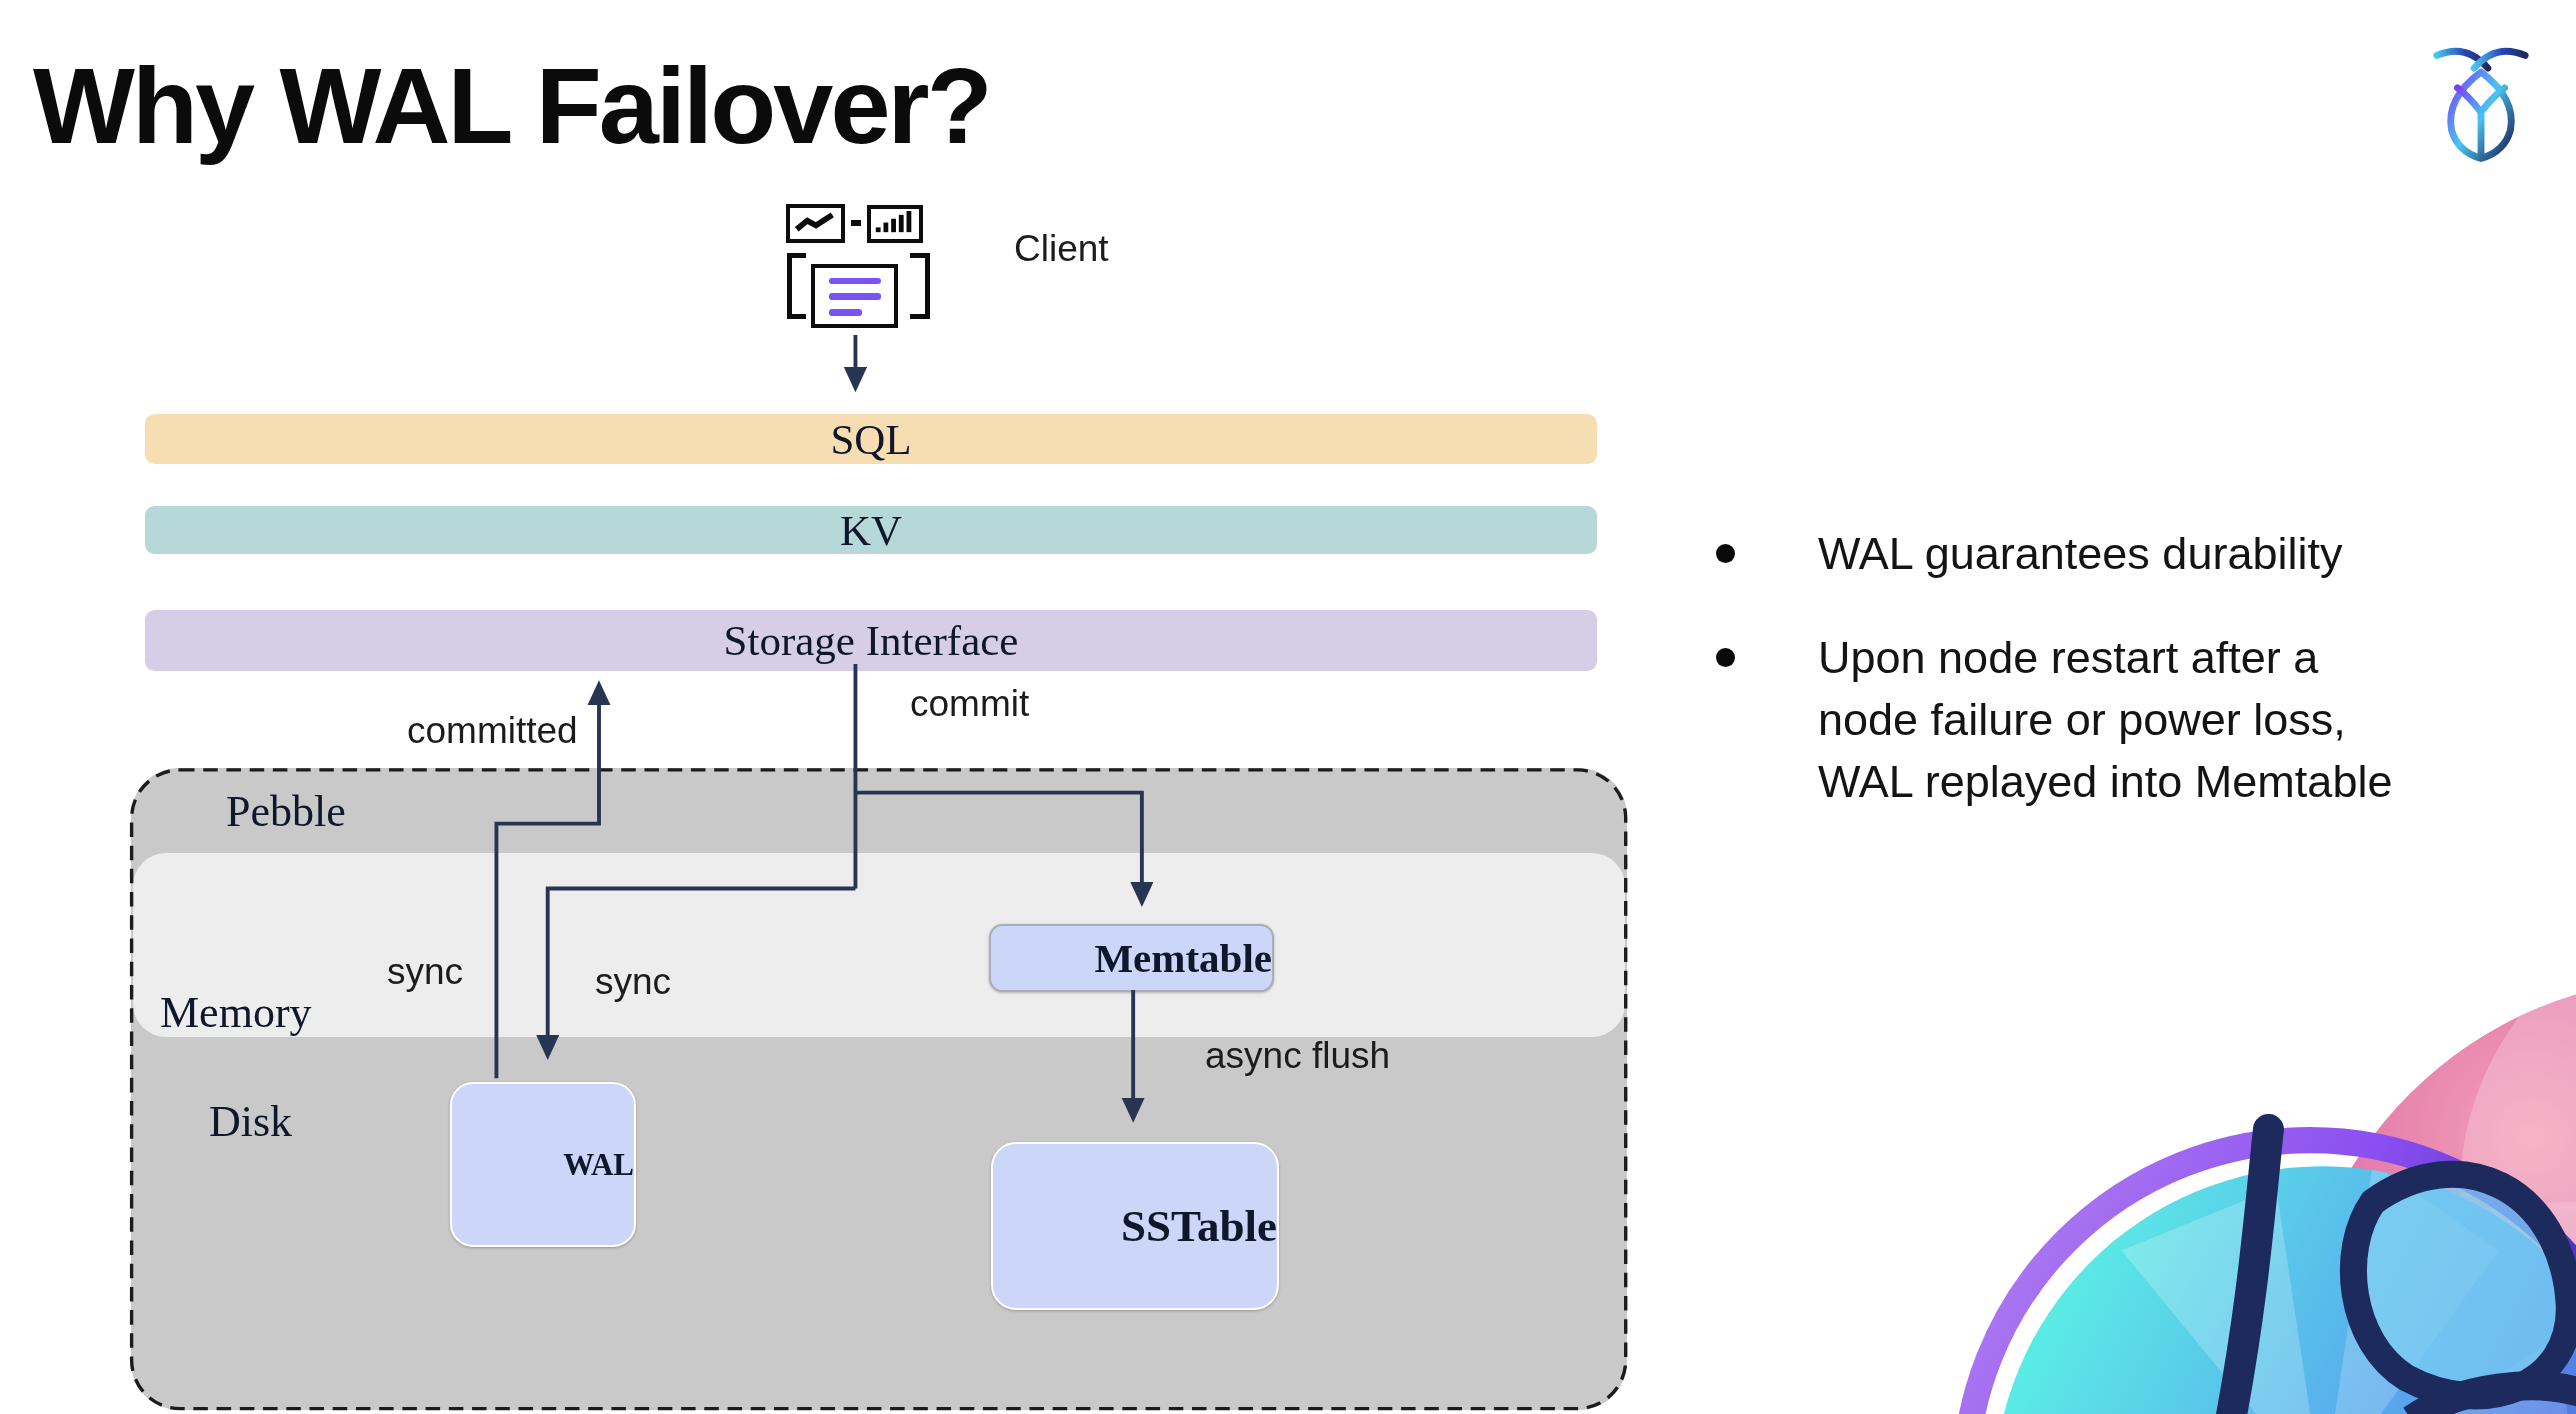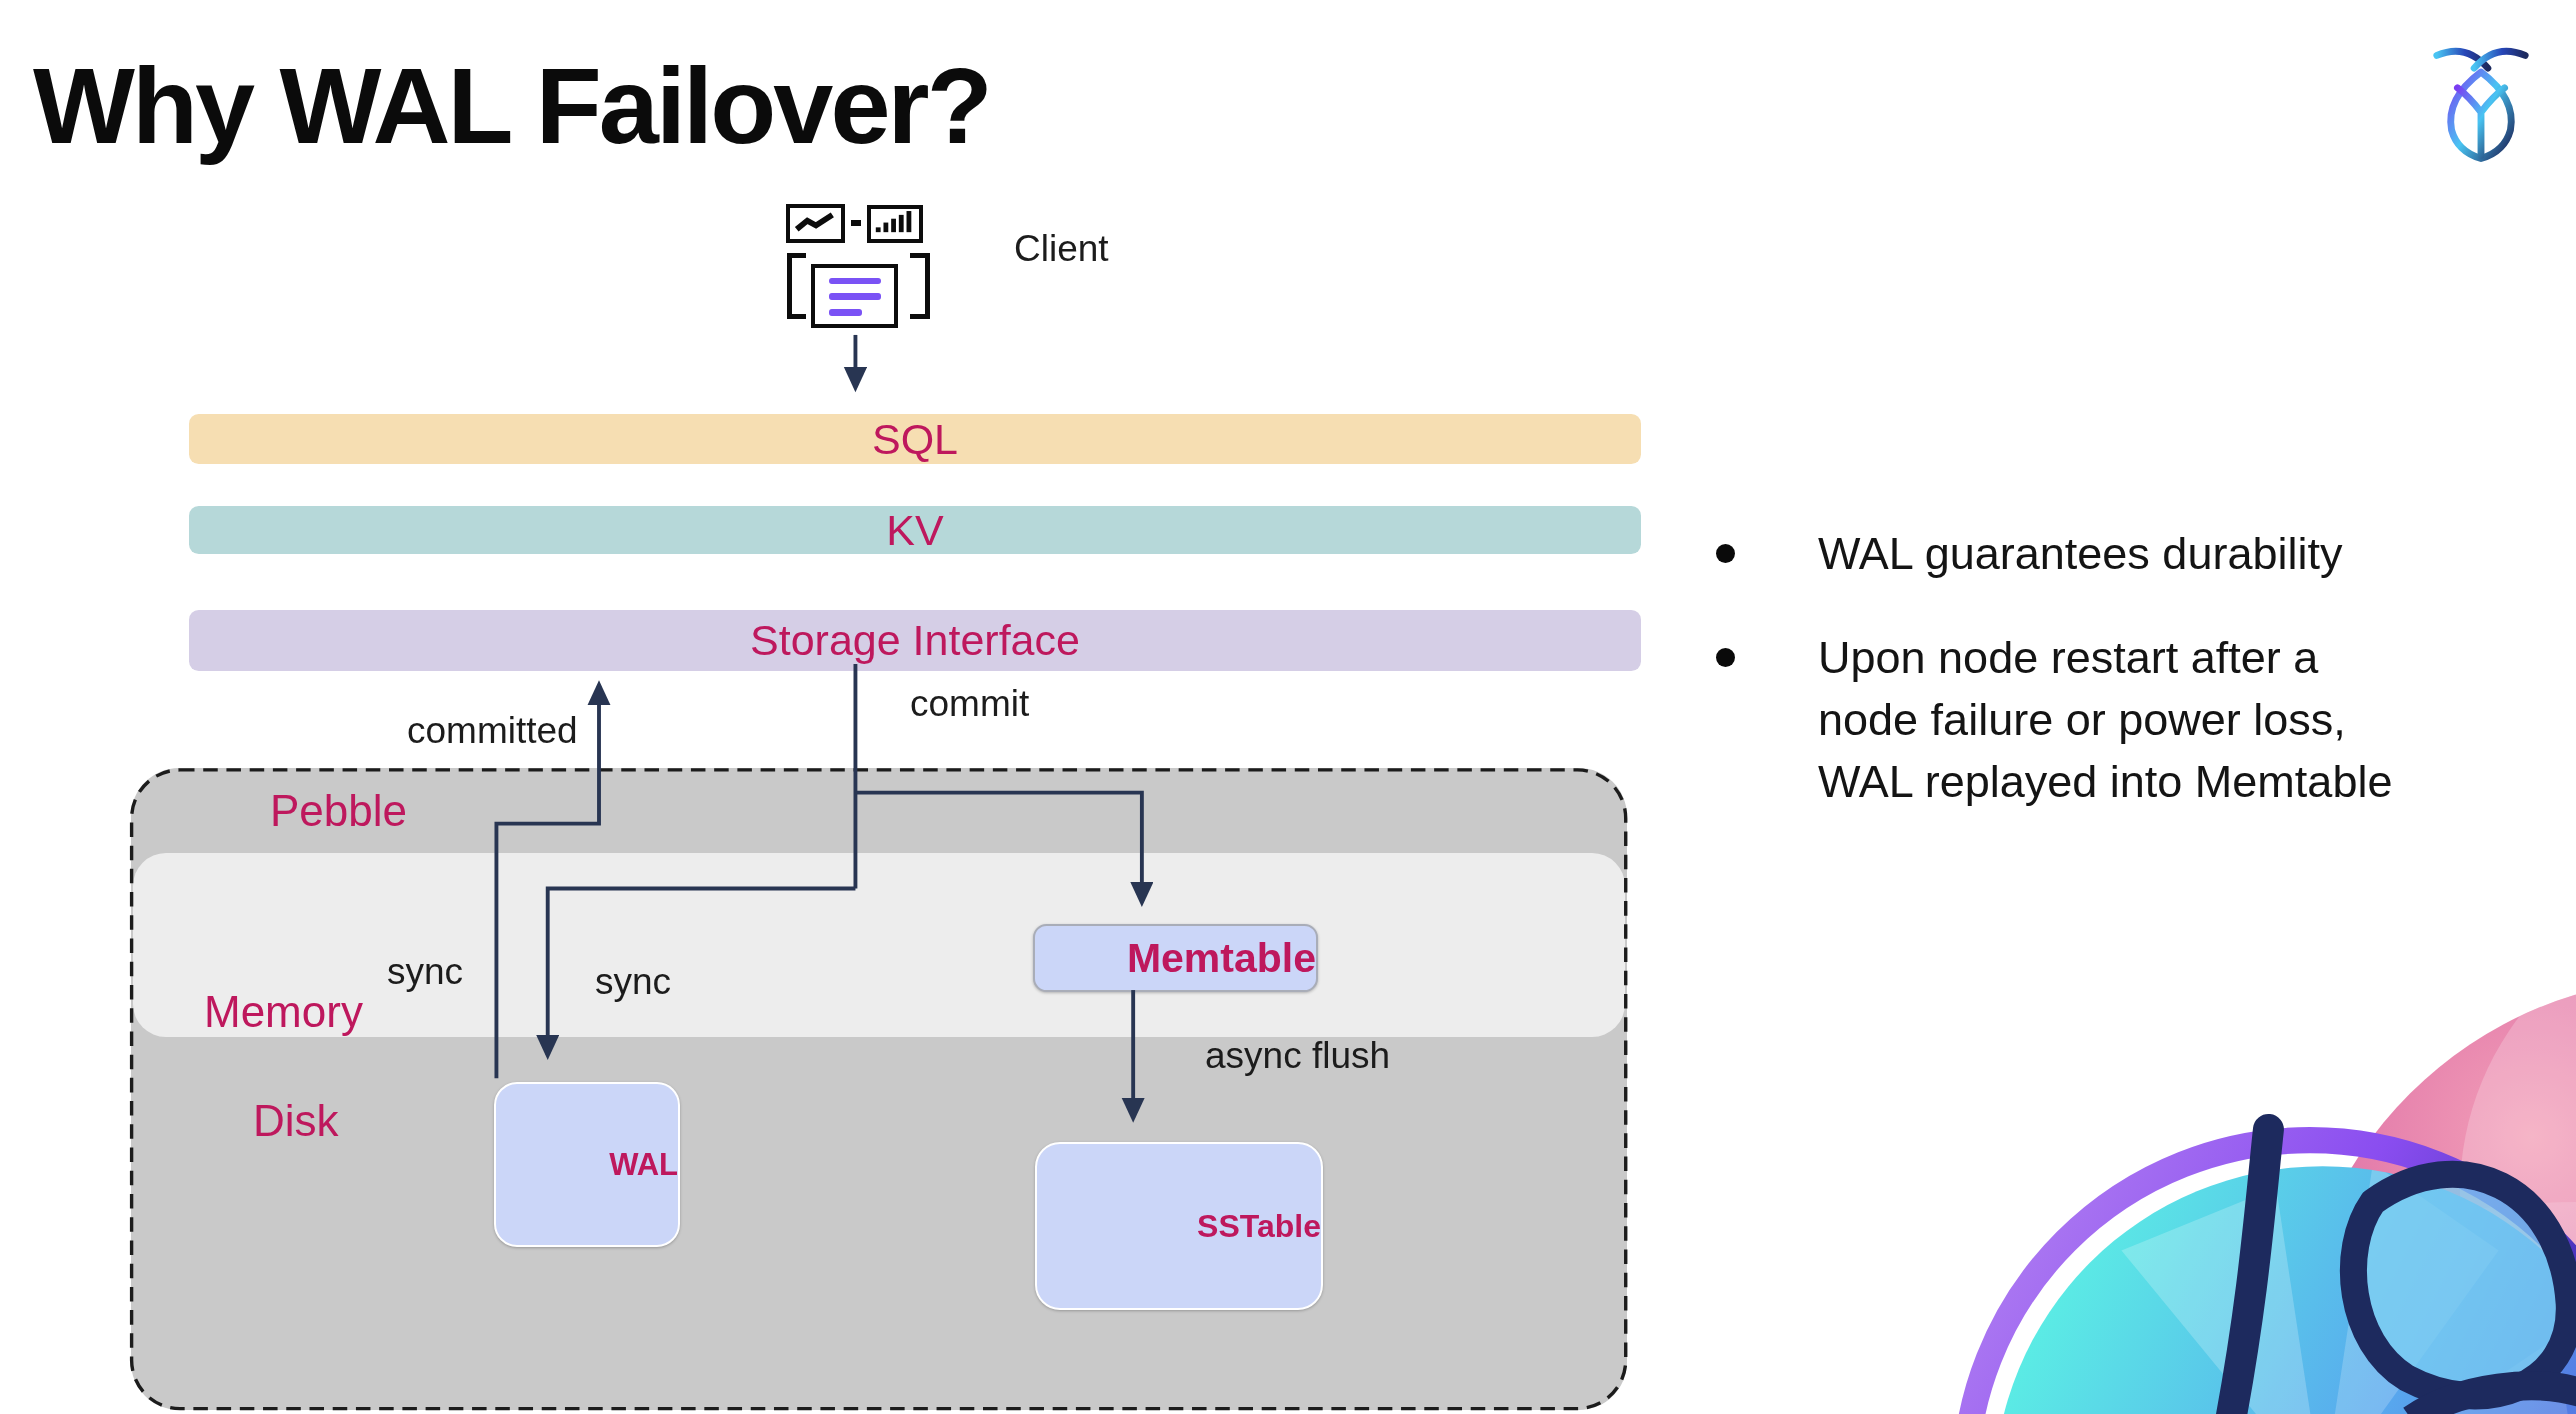--- a/index.html
+++ b/index.html
@@ -2,21 +2,21 @@
 <html style="--title: #0b0b0b; --arrow: #283552; --layer_sql: #f6deb2; --layer_kv: #b6d8d9; --layer_storage: #d5cee6; --pebble: #c9c9c9; --memory: #ededed; --node: #cbd6f8; --node_border: #ffffff; --memtable_border: #a9adb8; --doc_line: #7a52f5; --dash_border: #1c1c1c; --logo_navy: #1d2a5e; --logo_purple: #7a3df2; --logo_cyan: #49c4f2; --deco_pink_light: #f3a0b8; --deco_pink_deep: #c2308f; --deco_cyan: #5bf0e4; --deco_blue: #4f4ad8; --deco_purple: #8a4df0;"><head>
 <meta charset="utf-8">
 <style>
   html,body{margin:0;padding:0;}
   body{width:2576px;height:1415px;overflow:hidden;background:#ffffff;position:relative;
        font-family:"Liberation Sans",sans-serif;}
   .abs{position:absolute;}
   
   .slide-title{left:33px;top:43px;font-size:108px;font-weight:700;letter-spacing:-2.9px;
                color:var(--title);z-index:4;}
-  .serif{font-family:Liberation Sans, sans-serif;color:#be185d;margin-left:44px;}
+  .serif{font-family:Liberation Serif, serif;color:#0f172a;}
   .edge-label{font-size:37px;color:#1c1c1c;z-index:4;}
   .band-label{font-size:44px;z-index:3;}
   
   .bar{left:145px;width:1452px;border-radius:9.7px;z-index:2;display:flex;
        align-items:center;justify-content:center;font-size:43px;}
   .bar-sql{top:414px;height:50px;background:var(--layer_sql);}
   .bar-kv{top:506px;height:48px;background:var(--layer_kv);}
   .bar-storage{top:610px;height:61px;background:var(--layer_storage);}
   
   .pebble-fill{left:131px;top:768px;width:1496px;height:642px;background:var(--pebble);
@@ -24,21 +24,21 @@
   .memory-band{left:133px;top:853px;width:1492px;height:184px;background:var(--memory);
                border-radius:33px;z-index:1;}
   
   .node{background:var(--node);display:flex;align-items:center;justify-content:flex-end;
         font-weight:bold;z-index:2;box-shadow:0 1px 2.9px rgba(0,0,0,.25);}
   .node-wal{left:450px;top:1082px;width:182px;height:161px;border-radius:23px;
             border:2.9px solid var(--node_border);font-size:31px;}
   .node-memtable{left:989px;top:924px;width:281px;height:64px;border-radius:13.5px;
             border:2.9px solid var(--memtable_border);font-size:41px;}
   .node-sstable{left:991px;top:1142px;width:284px;height:164px;border-radius:25px;
-            border:2.9px solid var(--node_border);font-size:32px;}
+            border:2.9px solid var(--node_border);font-size:45px;}
   
   .client-group{left:782px;top:199px;width:155px;height:135px;z-index:3;}
   .mini-rect{position:absolute;border:4.8px solid #0c0c0c;background:#fff;}
   .bracket{position:absolute;width:14.5px;height:56px;}
   .bracket.l{border-left:5.8px solid #0c0c0c;border-top:5.8px solid #0c0c0c;border-bottom:5.8px solid #0c0c0c;}
   .bracket.r{border-right:5.8px solid #0c0c0c;border-top:5.8px solid #0c0c0c;border-bottom:5.8px solid #0c0c0c;}
   .doc{position:absolute;left:29px;top:65px;width:79px;height:56px;border:4.8px solid #0c0c0c;background:#fff;}
   .doc-line{position:absolute;left:13.5px;height:6.8px;border-radius:2.9px;background:var(--doc_line);}
   
   .bullets{left:1689px;top:523px;width:852px;z-index:3;}

